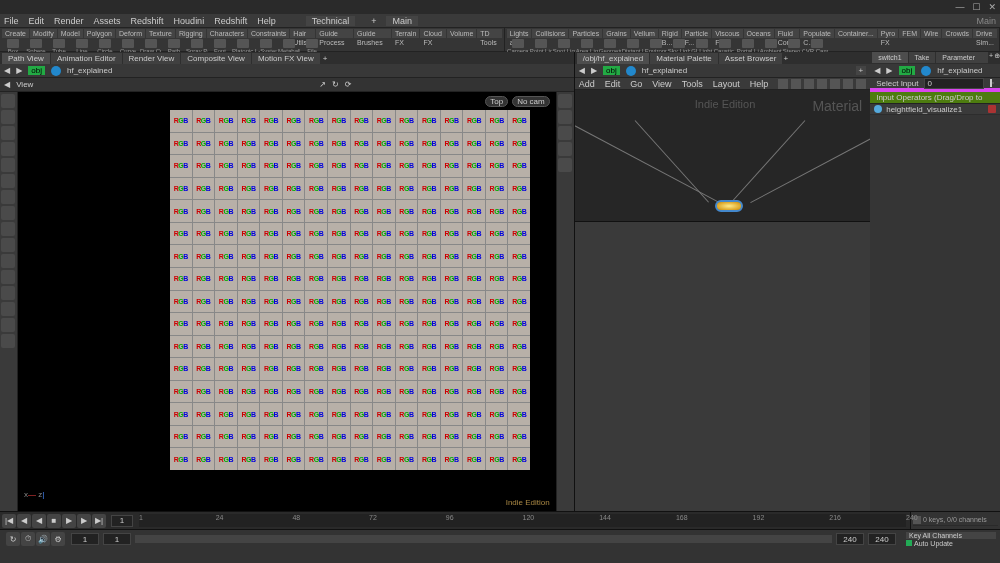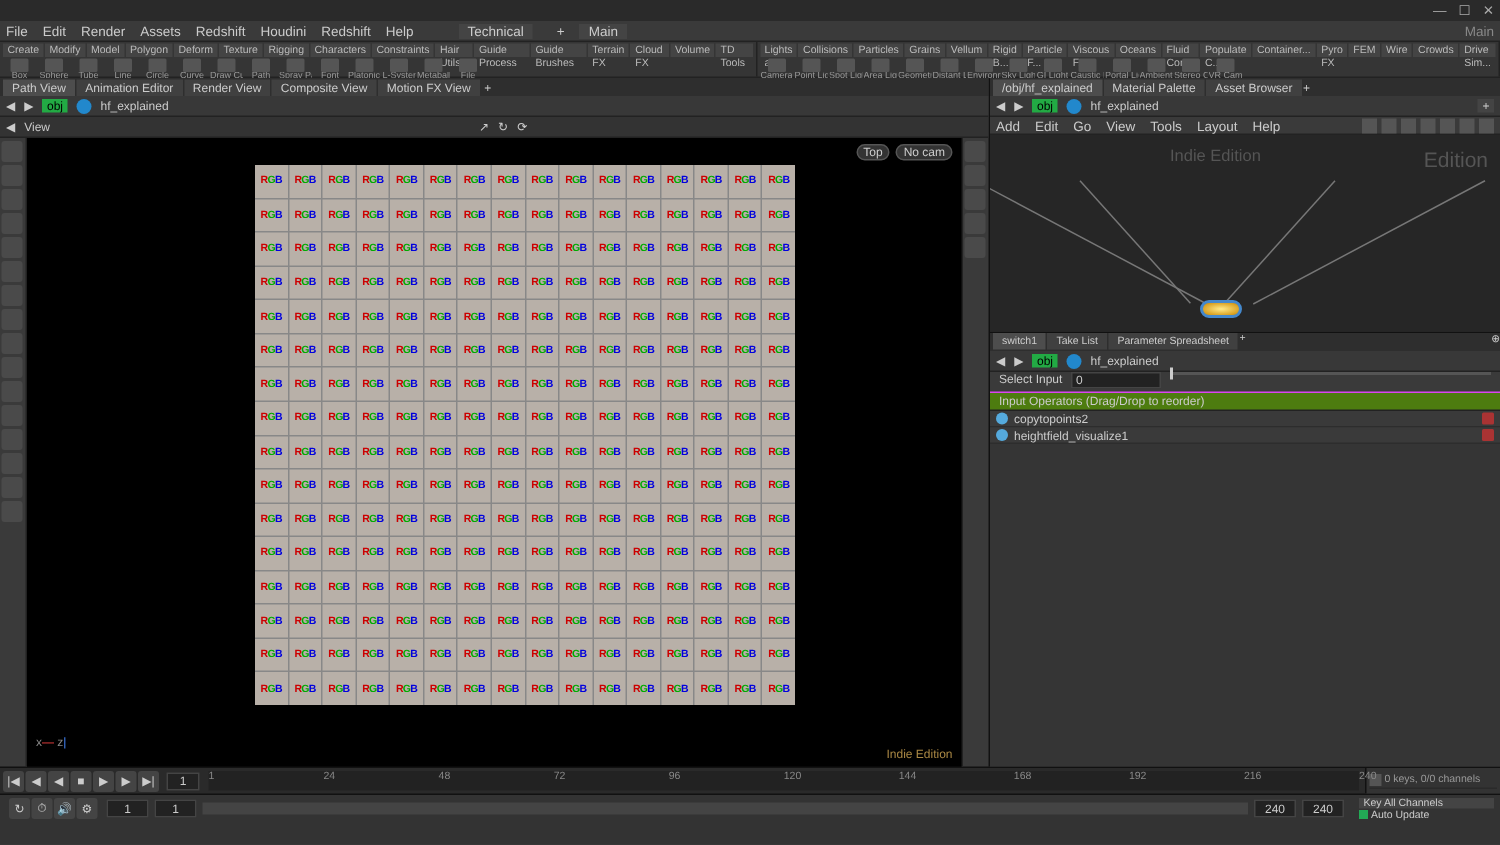--- a/index.html
+++ b/index.html
@@ -29,32 +29,32 @@
 .vcanvas{flex:1;position:relative;background:#000}
 .vp-top{position:absolute;top:4px;right:6px;display:flex;gap:4px;font-size:8px}
 .pill{background:#333;border:1px solid #555;padding:0 4px;border-radius:7px;color:#ccc}
 .axis{position:absolute;bottom:12px;left:6px;font-size:8px;color:#888}
 .watermark{position:absolute;bottom:4px;right:6px;color:#aa8844;font-size:8px}
 .grid{position:absolute;top:18px;left:152px;width:360px;height:360px;display:grid;grid-template-columns:repeat(16,1fr);grid-template-rows:repeat(16,1fr);gap:1px;background:#888}
 .cell{background:#b8b0a8;display:flex;align-items:center;justify-content:center;font-size:7px;font-weight:bold;font-family:monospace;letter-spacing:-0.5px}
 .cell .r{color:#c00}.cell .g{color:#0a0}.cell .b{color:#00d}
 .rtoolbar{width:18px;background:#3a3a3a;display:flex;flex-direction:column;gap:2px;padding:2px 1px;border-left:1px solid #222}
 .rtoolbar .t{width:14px;height:14px;background:#4a4a4a;border-radius:2px}
-.rightcol{flex:1;display:flex;flex-direction:column}
+.rightcol{flex:1;display:flex;flex-direction:row}
 .network{height:170px;display:flex;flex-direction:column;border-bottom:1px solid #111}
 .net-canvas{flex:1;background:#262626;position:relative;overflow:hidden}
 .net-wm{position:absolute;top:8px;right:8px;color:#555;font-size:14px}
 .net-wm2{position:absolute;top:8px;left:120px;color:#555;font-size:11px}
 .node{position:absolute;width:28px;height:12px;border-radius:6px}
 .params{flex:1;display:flex;flex-direction:column}
 .ptabs2{height:12px;background:#2e2e2e;display:flex;font-size:7px;gap:1px;padding-left:2px}
 .nodehead{height:14px;background:#383838;display:flex;align-items:center;padding:0 4px;font-size:9px;gap:6px;border-bottom:1px solid #222}
 .nodehead .gear{margin-left:auto;display:flex;gap:3px}
 .nodehead .gear .i{width:10px;height:10px;background:#555;border-radius:1px}
-.param-row{height:14px;display:flex;align-items:flex-start;padding:0 6px;font-size:8px;gap:6px;border-bottom:1px solid #d946ef}
+.param-row{height:14px;display:flex;align-items:center;padding:0 6px;font-size:8px;gap:6px;border-bottom:4px solid #d946ef}
 .param-row input{background:#222;border:1px solid #444;color:#ccc;font-size:8px;padding:0 2px;width:60px;height:11px}
 .param-row .slider{flex:1;height:2px;background:#555;position:relative}
 .inputs-head{height:12px;background:#4d7c0f;padding:0 6px;font-size:8px;line-height:12px;border-bottom:1px solid #222}
 .inp-row{height:11px;display:flex;align-items:center;padding:0 4px;font-size:8px;background:#3a3a3a;border-bottom:1px solid #2d2d2d;gap:4px}
 .inp-row .dot{width:8px;height:8px;border-radius:4px;background:#5ad}
 .inp-row .del{margin-left:auto;width:8px;height:8px;background:#a33;border-radius:1px}
 .timeline{height:52px;background:#333;border-top:1px solid #111;display:flex;flex-direction:column}
 .tl-ruler{height:18px;background:#2a2a2a;display:flex;position:relative;border-bottom:1px solid #111}
 .play{display:flex;gap:1px;padding:2px;align-items:center}
 .play .b{width:14px;height:14px;background:#444;border-radius:2px;display:flex;align-items:center;justify-content:center;font-size:8px;color:#ccc}
@@ -1623,21 +1623,21 @@
             <span class="t" style="width:10px;height:10px;background:#555;display:inline-block"></span>
             <span class="t" style="width:10px;height:10px;background:#555;display:inline-block"></span>
             <span class="t" style="width:10px;height:10px;background:#555;display:inline-block"></span>
             <span class="t" style="width:10px;height:10px;background:#555;display:inline-block"></span>
             <span class="t" style="width:10px;height:10px;background:#555;display:inline-block"></span>
             <span class="t" style="width:10px;height:10px;background:#555;display:inline-block"></span>
             <span class="t" style="width:10px;height:10px;background:#555;display:inline-block"></span>
           </span>
       </div>
       <div class="net-canvas">
-        <div class="net-wm">Edition</div>
+        <div class="net-wm">Material</div>
         <div class="net-wm2">Indie Edition</div>
         <div style="position:absolute;top:30px;left:-10px;width:175px;height:1px;background:#777;transform:rotate(28deg);transform-origin:left"></div>
         <div style="position:absolute;top:30px;left:330px;width:175px;height:1px;background:#777;transform:rotate(152deg);transform-origin:left"></div>
         <div style="position:absolute;top:30px;left:60px;width:110px;height:1px;background:#777;transform:rotate(48deg);transform-origin:left"></div>
         <div style="position:absolute;top:30px;left:230px;width:110px;height:1px;background:#777;transform:rotate(132deg);transform-origin:left"></div>
         <div class="node" style="top:110px;left:140px;background:radial-gradient(#ffea88,#cc8800);border:2px solid #48c"></div>
       </div>
     </div>
 
     <div class="params">
@@ -1659,25 +1659,20 @@
         <span>Select Input</span>
         <input value="0" style="">
         <div class="slider">
             <div style="position:absolute;left:0;top:-3px;width:2px;height:8px;background:#ccc"></div>
           </div>
       </div>
       <div class="inputs-head">Input Operators (Drag/Drop to reorder)</div>
       <div id="inputs">
           <div class="inp-row">
             <span class="dot"></span>
-            <span>copytopoints2</span>
-            <span class="del"></span>
-          </div>
-          <div class="inp-row">
-            <span class="dot"></span>
             <span>heightfield_visualize1</span>
             <span class="del"></span>
           </div>
         </div>
       <div style="flex:1;background:#353535"></div>
     </div>
   </div>
 </div>
 
 <div class="timeline">

